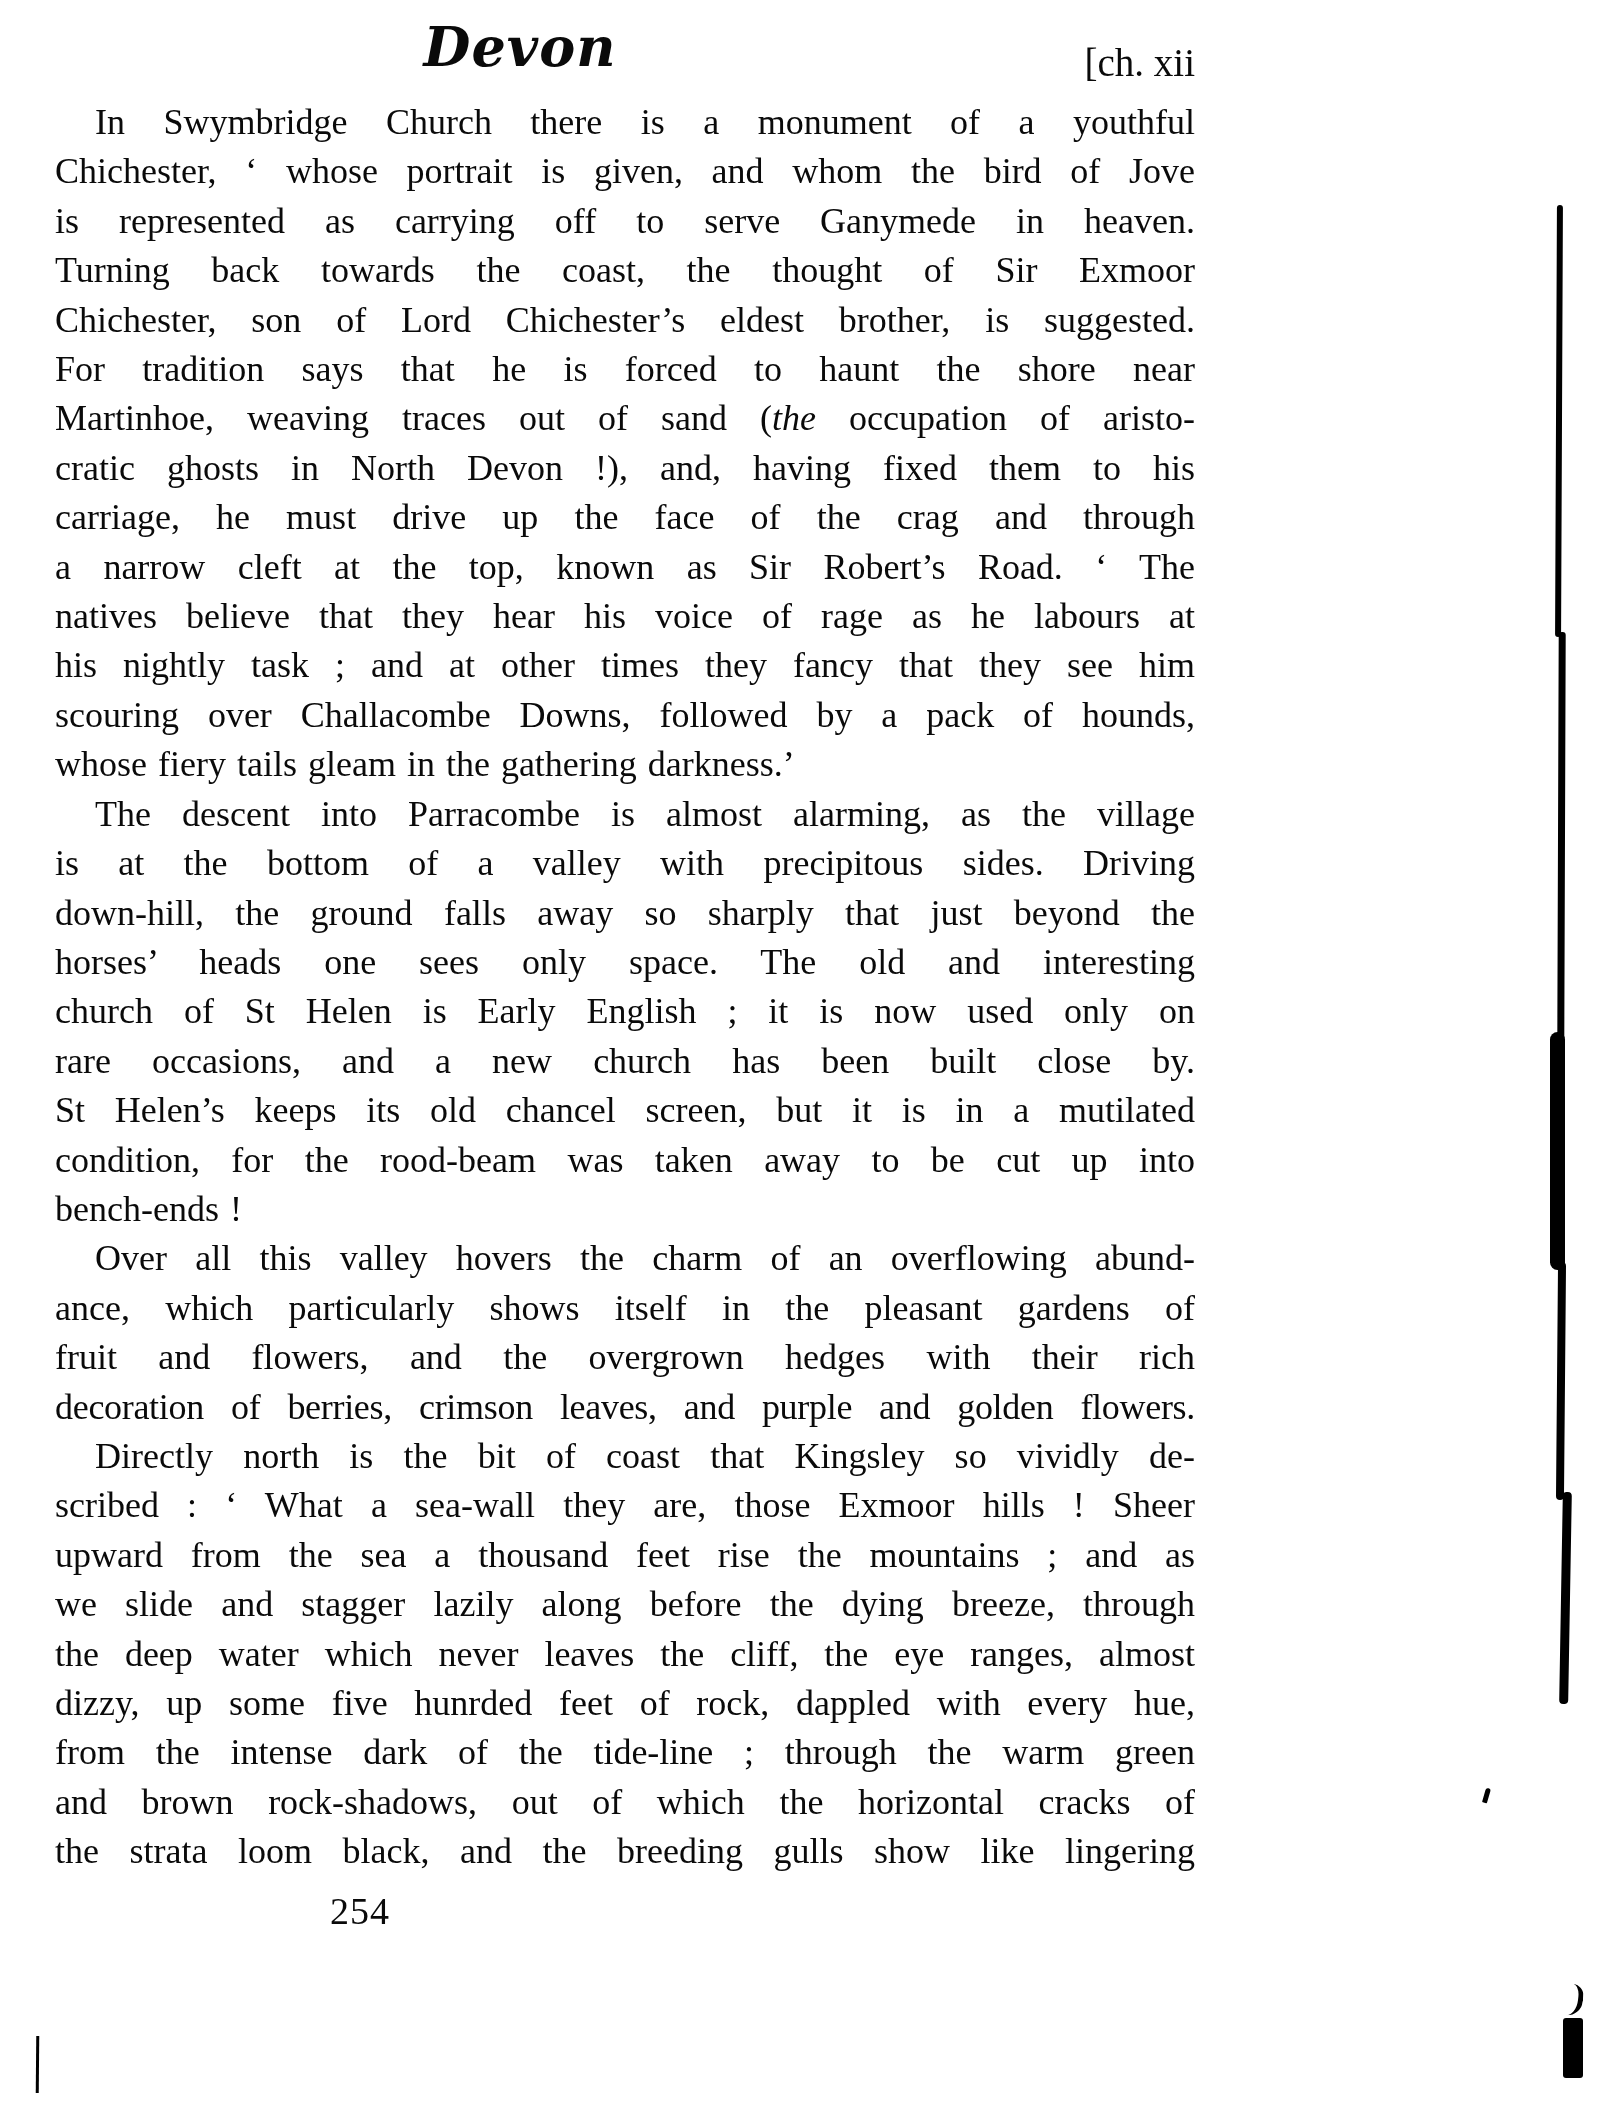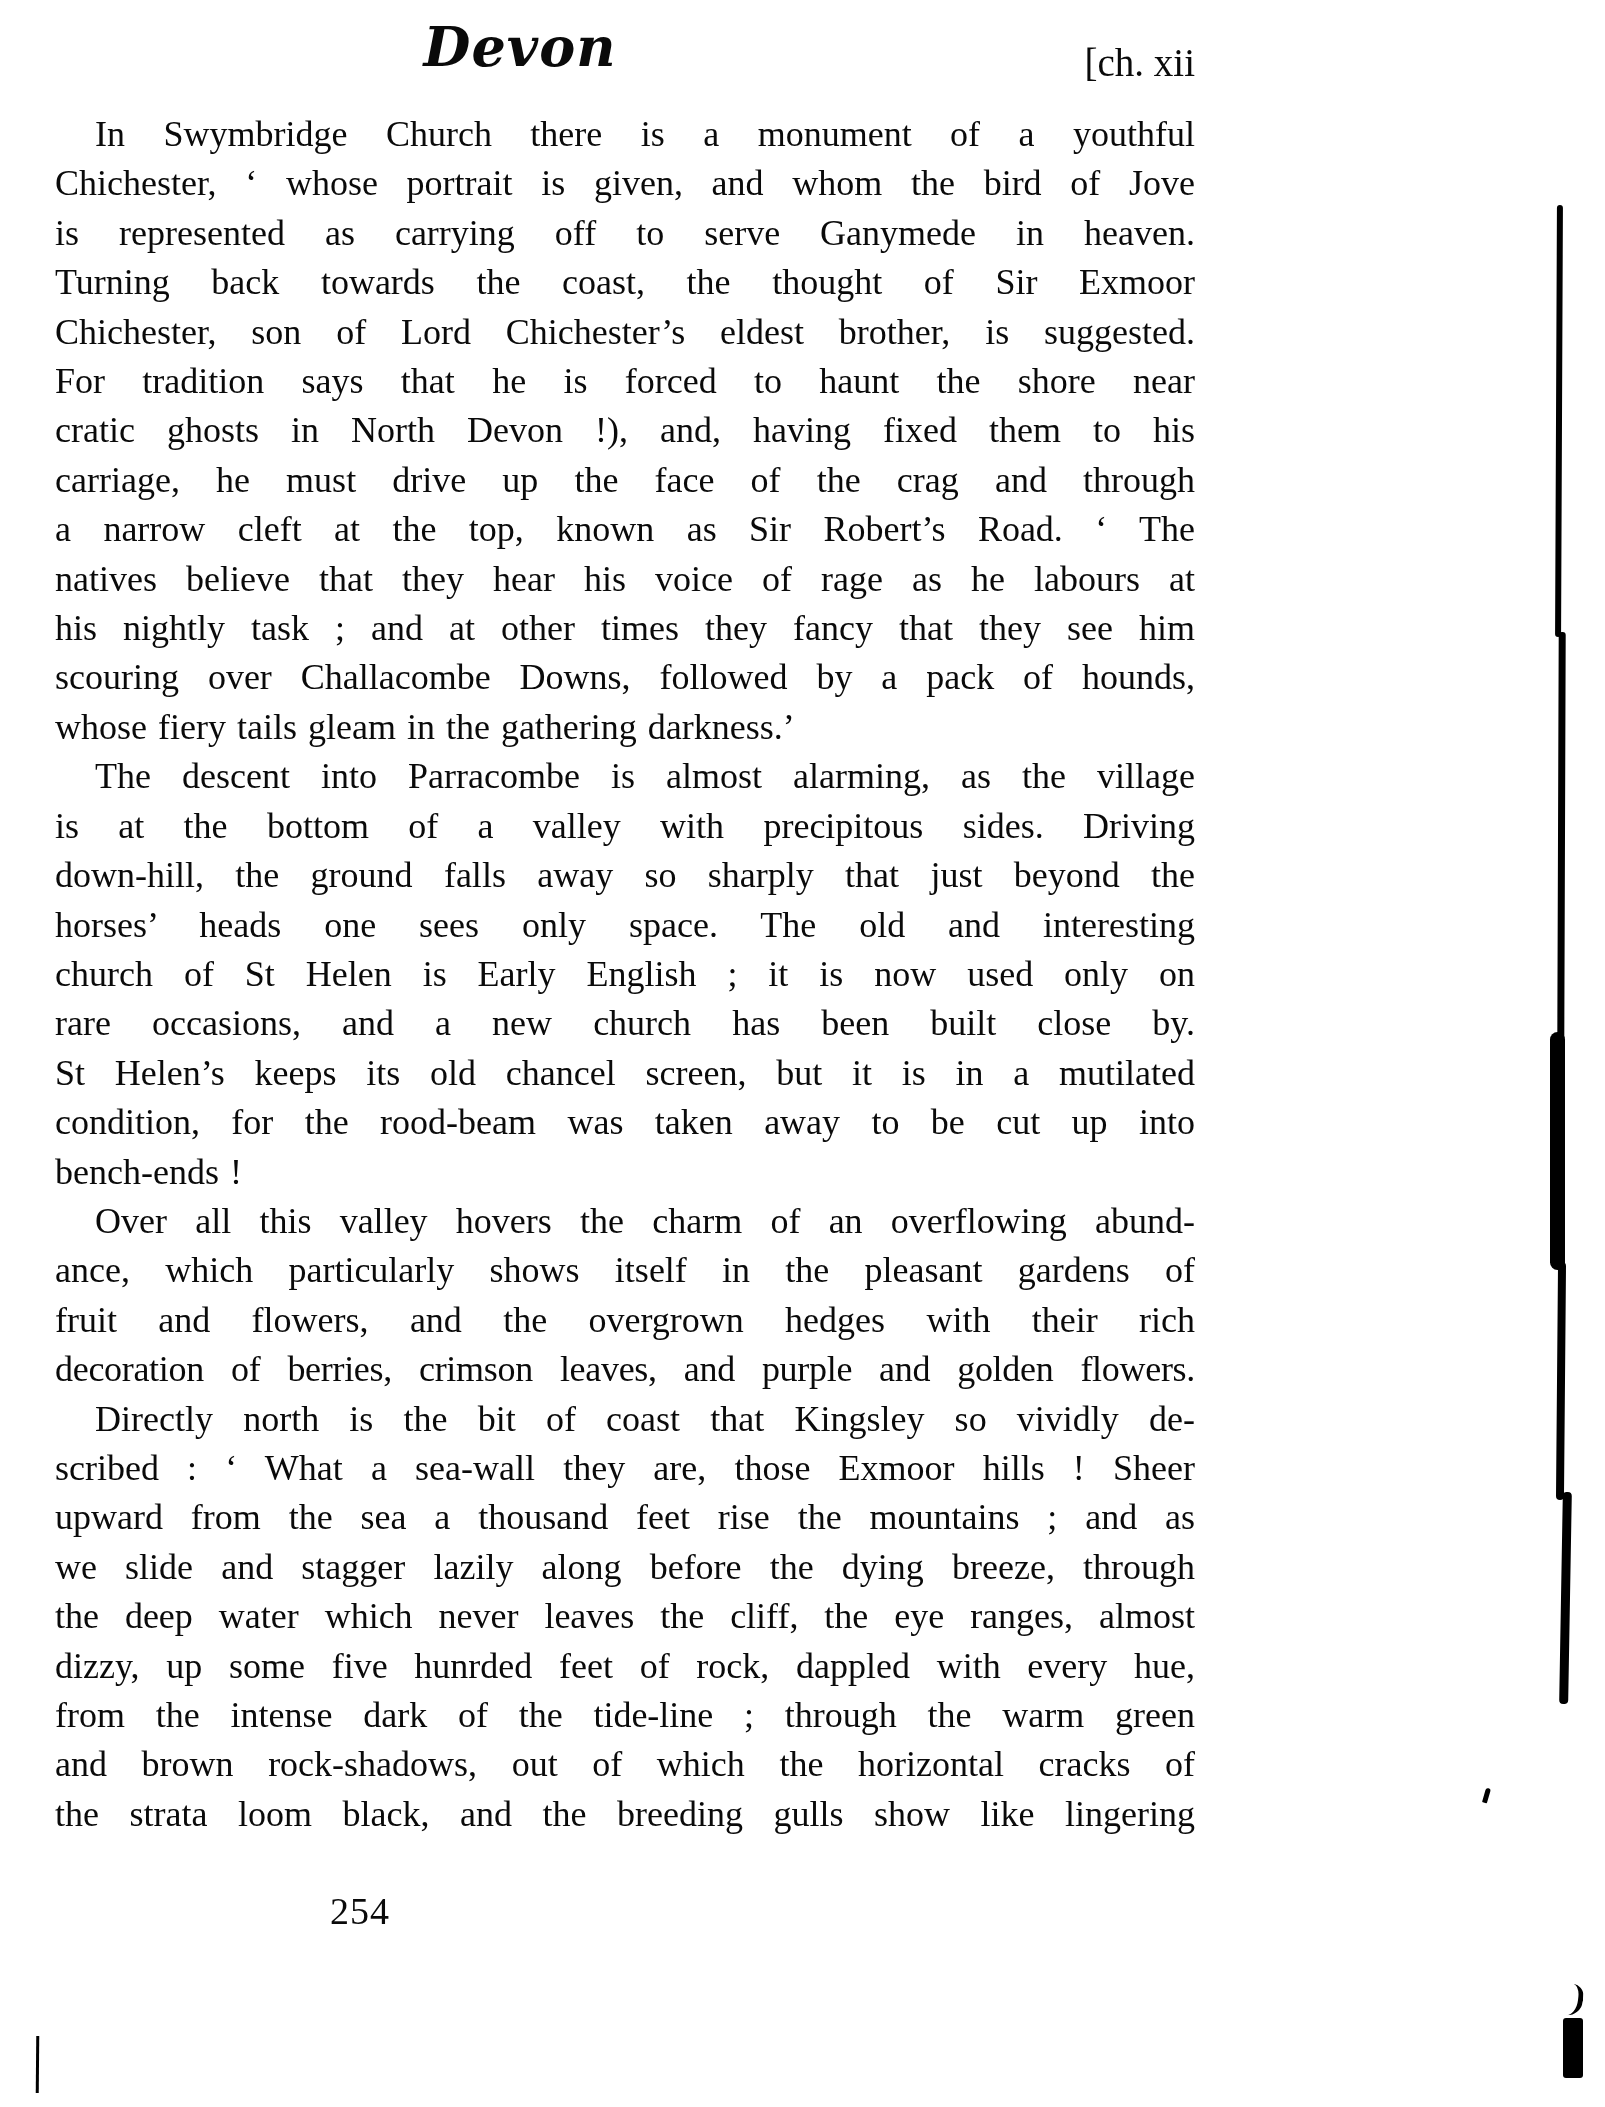--- a/index.html
+++ b/index.html
@@ -20,21 +20,21 @@
     font-style:italic;font-weight:bold;
     font-size:54px;line-height:70px;
     letter-spacing:1px;
   }
   .chapter-label{
     position:absolute;left:1000px;top:38px;width:195px;
     text-align:right;
     font-size:39px;line-height:50px;
   }
   .body-block{
-    position:absolute;left:55px;top:98px;width:1140px;margin-top:12px;
+    position:absolute;left:55px;top:98px;width:1140px;
   }
   .line{
     width:1140px;
     font-size:36px;
     line-height:49.4px;
     word-spacing:2px;
   }
   .j{text-align:justify;text-align-last:justify;}
   .last{text-align:left;text-align-last:left;}
   .indent{text-indent:40px;}
@@ -71,20 +71,21 @@
   <div class="chapter-label">[ch. xii</div>
 
   <div class="body-block">
 
     <div class="line j indent">In Swymbridge Church there is a monument of a youthful</div>
     <div class="line j">Chichester, ‘ whose portrait is given, and whom the bird of Jove</div>
     <div class="line j">is represented as carrying off to serve Ganymede in heaven.</div>
     <div class="line j">Turning back towards the coast, the thought of Sir Exmoor</div>
     <div class="line j">Chichester, son of Lord Chichester’s eldest brother, is suggested.</div>
     <div class="line j">For tradition says that he is forced to haunt the shore near</div>
+    <div class="line j"><span>Martinhoe, weaving traces out of sand (</span><em>the</em><span> occupation of aristo-</span></div>
     <div class="line j">cratic ghosts in North Devon !), and, having fixed them to his</div>
     <div class="line j">carriage, he must drive up the face of the crag and through</div>
     <div class="line j">a narrow cleft at the top, known as Sir Robert’s Road.  ‘ The</div>
     <div class="line j">natives believe that they hear his voice of rage as he labours at</div>
     <div class="line j">his nightly task ; and at other times they fancy that they see him</div>
     <div class="line j">scouring over Challacombe Downs, followed by a pack of hounds,</div>
     <div class="line last">whose fiery tails gleam in the gathering darkness.’</div>
 
     <div class="line j indent">The descent into Parracombe is almost alarming, as the village</div>
     <div class="line j">is at the bottom of a valley with precipitous sides.  Driving</div>

